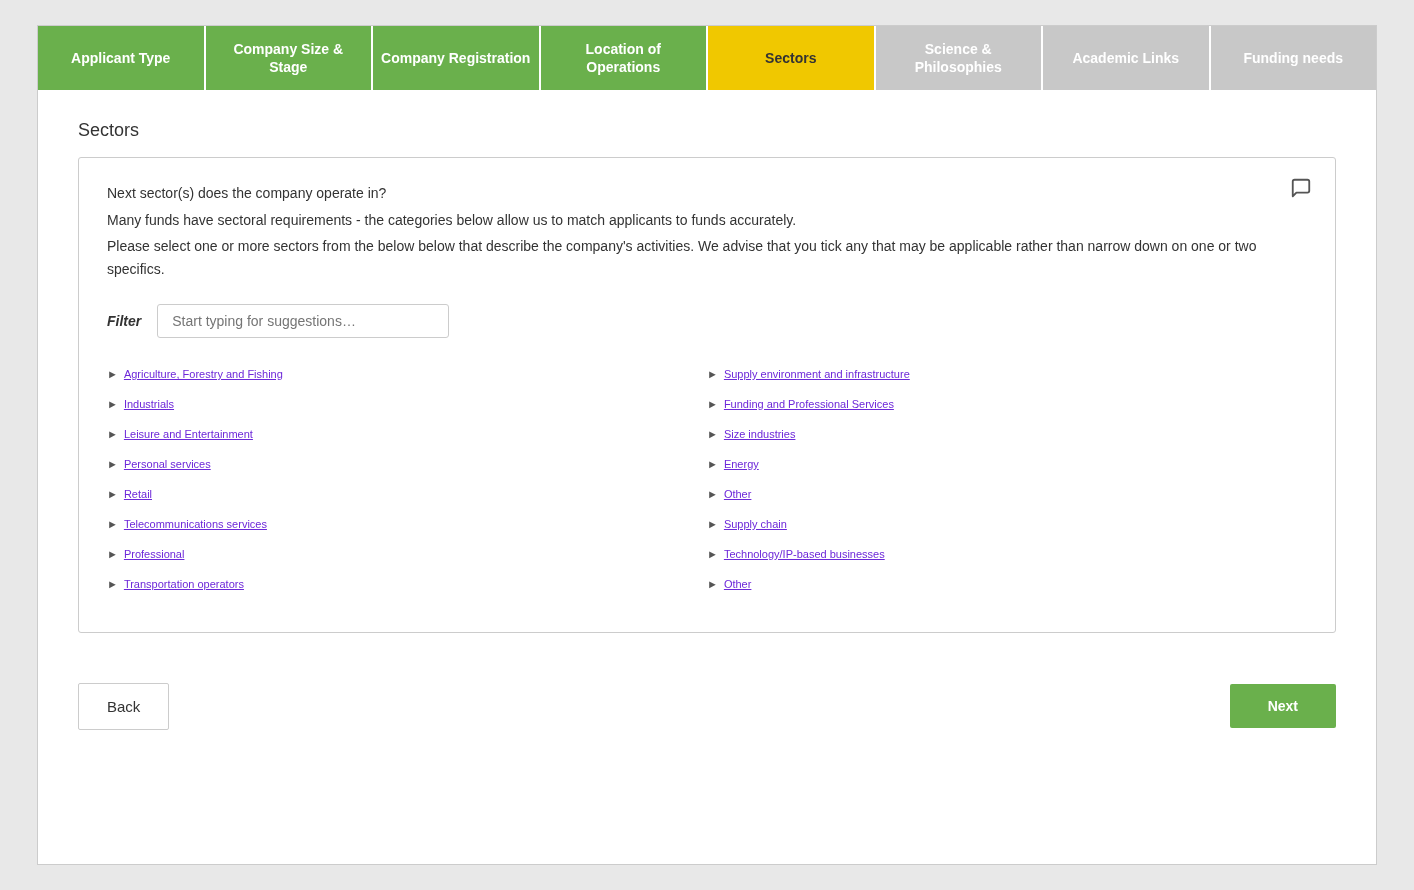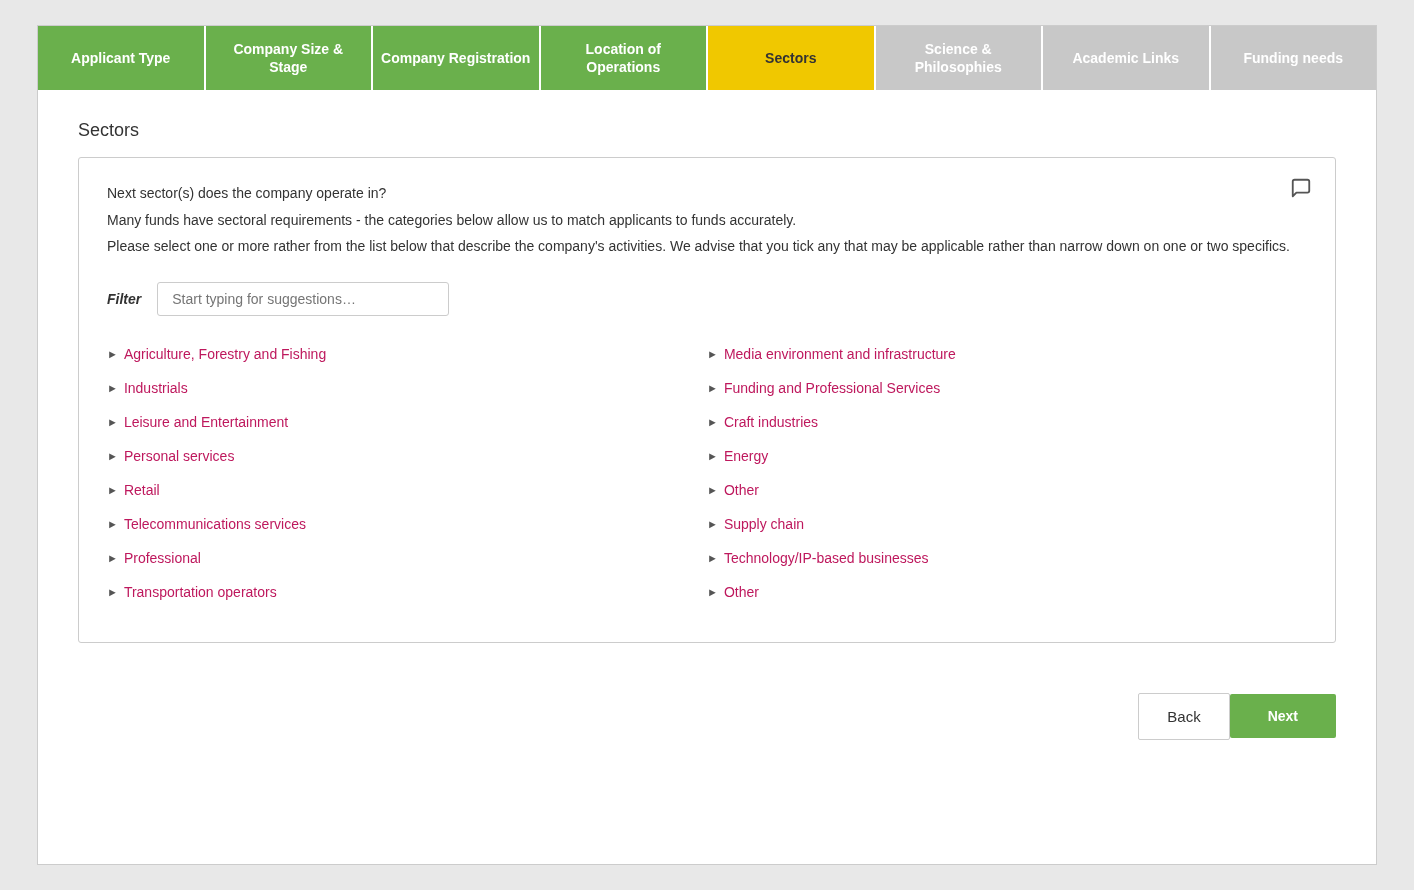--- a/index.html
+++ b/index.html
@@ -138,29 +138,30 @@
       gap: 6px;
       margin-bottom: 18px;
       cursor: pointer;
     }
     .sector-arrow {
       color: #555;
       font-size: 11px;
       flex-shrink: 0;
     }
     .sector-label {
-      font-size: 14px;
-      color: #be185d;
+      font-size: 11px;
+      color: #6d28d9;
+      text-decoration: underline;
       cursor: pointer;
     }
 
     
     .nav-buttons {
       display: flex;
-      justify-content: flex-end;
+      justify-content: space-between;
       align-items: center;
       padding: 20px 40px 10px 40px;
     }
     .btn-back {
       background: #fff;
       border: 1px solid #ccc;
       padding: 14px 28px;
       font-size: 15px;
       cursor: pointer;
       color: #333;
@@ -201,21 +202,21 @@
 
       <div class="comment-icon">
         <svg viewBox="0 0 24 24" xmlns="http://www.w3.org/2000/svg">
           <path d="M21 15a2 2 0 0 1-2 2H7l-4 4V5a2 2 0 0 1 2-2h14a2 2 0 0 1 2 2z" stroke="#555" stroke-width="2" fill="none" stroke-linecap="round" stroke-linejoin="round"></path>
         </svg>
       </div>
 
       <div class="card-description">
         <p>Next sector(s) does the company operate in?</p>
         <p>Many funds have sectoral requirements - the categories below allow us to match applicants to funds accurately.</p>
-        <p>Please select one or more rather from the list below that describe the company's activities. We advise that you tick any that may be applicable rather than narrow down on one or two specifics.</p>
+        <p>Please select one or more sectors from the below below that describe the company's activities. We advise that you tick any that may be applicable rather than narrow down on one or two specifics.</p>
       </div>
 
       <div class="filter-row">
         <span class="filter-label">Filter</span>
         <input class="filter-input" type="text" placeholder="Start typing for suggestions…" style="">
       </div>
 
       <div class="sectors-columns">
         <div class="sectors-col" id="sectors-left-col">
             <div class="sector-item">
@@ -247,29 +248,29 @@
               <span class="sector-label">Professional</span>
             </div>
             <div class="sector-item">
               <span class="sector-arrow">►</span>
               <span class="sector-label">Transportation operators</span>
             </div>
           </div>
         <div class="sectors-col" id="sectors-right-col">
             <div class="sector-item">
               <span class="sector-arrow">►</span>
-              <span class="sector-label">Media environment and infrastructure</span>
+              <span class="sector-label">Supply environment and infrastructure</span>
             </div>
             <div class="sector-item">
               <span class="sector-arrow">►</span>
               <span class="sector-label">Funding and Professional Services</span>
             </div>
             <div class="sector-item">
               <span class="sector-arrow">►</span>
-              <span class="sector-label">Craft industries</span>
+              <span class="sector-label">Size industries</span>
             </div>
             <div class="sector-item">
               <span class="sector-arrow">►</span>
               <span class="sector-label">Energy</span>
             </div>
             <div class="sector-item">
               <span class="sector-arrow">►</span>
               <span class="sector-label">Other</span>
             </div>
             <div class="sector-item">

